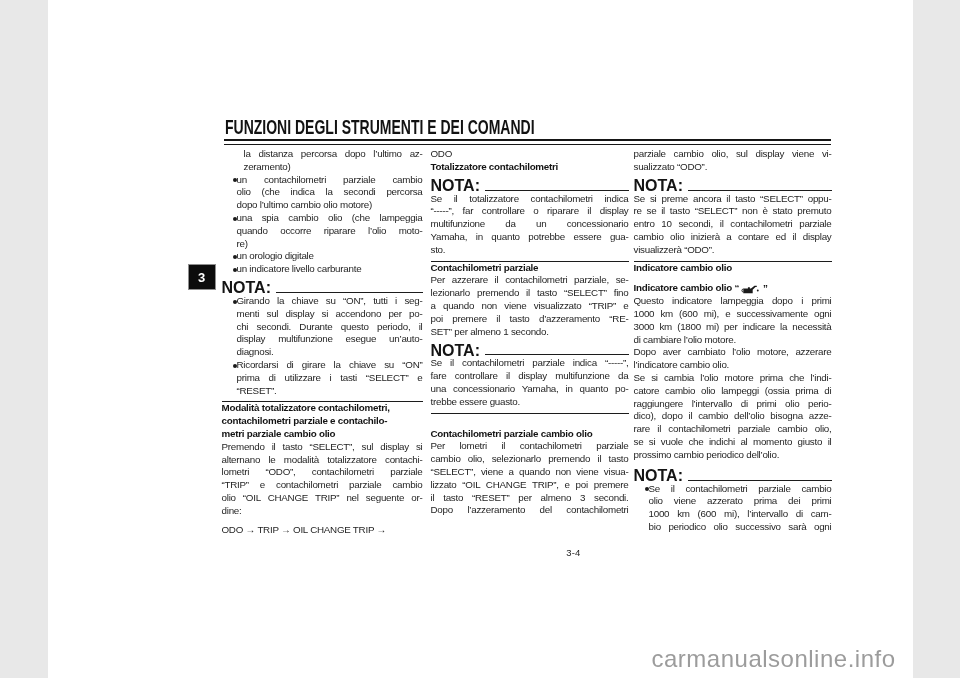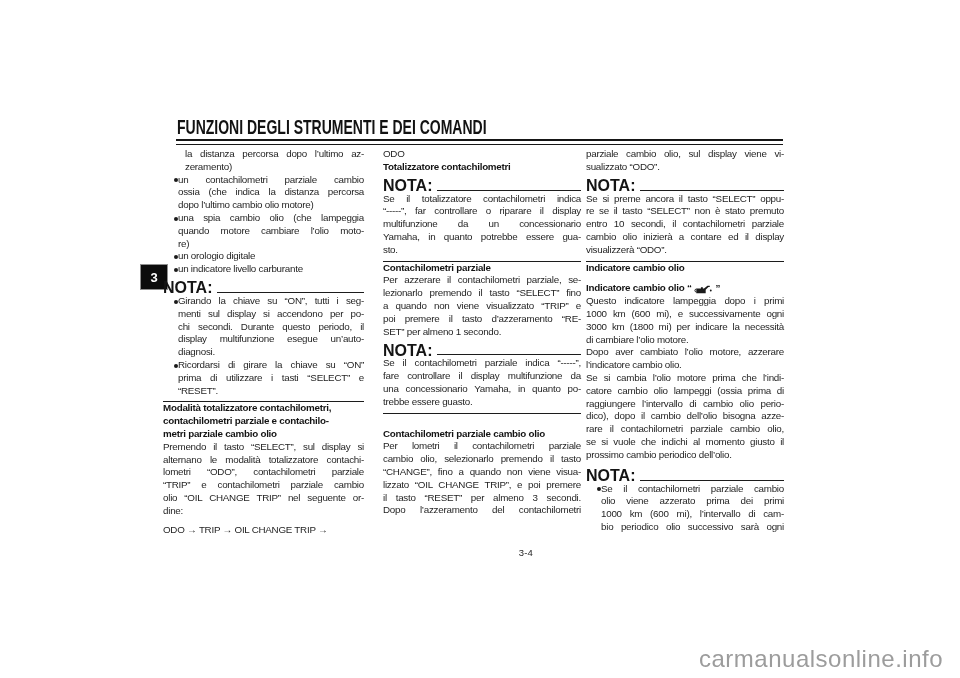--- a/index.html
+++ b/index.html
@@ -1,17 +1,17 @@
 <!DOCTYPE html>
 <html><head>
 <meta charset="utf-8">
 <style>
   html,body{margin:0;padding:0;background:#e8e8e8;}
   .canvas{
-    position:relative;width:960px;height:678px;background:#ffffff;
+    position:relative;width:865px;height:678px;background:#ffffff;
     font-family:"Liberation Sans","DejaVu Sans",sans-serif;color:#1f1f1f;
     overflow:hidden;margin:0 auto;
   }
   .title{
     position:absolute;left:177px;top:116px;font-size:20px;font-weight:700;
     white-space:nowrap;transform:scaleX(0.70);transform-origin:left center;
     color:#121212;letter-spacing:0px;
   }
   .hrule{
     position:absolute;left:176px;top:139px;width:607px;height:6px;
@@ -20,21 +20,21 @@
   .tab{
     position:absolute;left:140px;top:264px;width:28px;height:26px;
     background:#0c0c0c;color:#ffffff;font-weight:700;font-size:13px;
     display:flex;align-items:center;justify-content:center;
     border:1px solid #8f8f8f;box-sizing:border-box;
   }
   .col{
     position:absolute;top:148px;font-size:9.8px;line-height:12.8px;
     letter-spacing:-0.25px;
   }
-  #c1{left:163px;width:201px;}
+  #c1{left:174px;width:201px;}
   #c2{left:383px;width:198px;}
   #c3{left:586px;width:198px;}
   .ln{text-align:justify;text-align-last:justify;}
   .ln-end{text-align-last:left;}
   .heading{font-weight:700;color:#141414;}
   .heading .ln{text-align:left;text-align-last:left;}
   .hang{padding-left:22px;}
   .bullet-item{display:flex;padding-left:11px;}
   .bdot{flex:none;width:4px;height:4px;border-radius:50%;background:#1a1a1a;margin-top:4.6px;}
   .btxt{flex:1;}
@@ -74,29 +74,29 @@
   <div class="col" id="c1">
     <div class="hang">
         <div class="ln">la distanza percorsa dopo l’ultimo az-</div>
         <div class="ln ln-end">zeramento)</div>
       </div>
 
     <div class="bullet-item">
       <span class="bdot"></span>
       <div class="btxt">
           <div class="ln">un contachilometri parziale cambio</div>
-          <div class="ln">ossia (che indica la distanza percorsa</div>
+          <div class="ln">olio (che indica la secondi percorsa</div>
           <div class="ln ln-end">dopo l’ultimo cambio olio motore)</div>
         </div>
     </div>
     <div class="bullet-item">
       <span class="bdot"></span>
       <div class="btxt">
           <div class="ln">una spia cambio olio (che lampeggia</div>
-          <div class="ln">quando motore cambiare l’olio moto-</div>
+          <div class="ln">quando occorre riparare l’olio moto-</div>
           <div class="ln ln-end">re)</div>
         </div>
     </div>
     <div class="bullet-item">
       <span class="bdot"></span>
       <div class="btxt">
           <div class="ln ln-end">un orologio digitale</div>
         </div>
     </div>
     <div class="bullet-item">
@@ -182,21 +182,21 @@
         <div class="ln">fare controllare il display multifunzione da</div>
         <div class="ln">una concessionario Yamaha, in quanto po-</div>
         <div class="ln ln-end">trebbe essere guasto.</div>
       </div>
     <div class="sec-hr mt-hr"></div>
 
     <div class="heading mt-h2">Contachilometri parziale cambio olio</div>
     <div class="para">
         <div class="ln">Per lometri il contachilometri parziale</div>
         <div class="ln">cambio olio, selezionarlo premendo il tasto</div>
-        <div class="ln">“CHANGE”, fino a quando non viene visua-</div>
+        <div class="ln">“SELECT”, viene a quando non viene visua-</div>
         <div class="ln">lizzato “OIL CHANGE TRIP”, e poi premere</div>
         <div class="ln">il tasto “RESET” per almeno 3 secondi.</div>
         <div class="ln">Dopo l’azzeramento del contachilometri</div>
       </div>
   </div>
 
   <div class="col" id="c3">
     <div class="para">
         <div class="ln">parziale cambio olio, sul display viene vi-</div>
         <div class="ln ln-end">sualizzato “ODO”.</div>
@@ -229,21 +229,21 @@
 
     <div class="para">
         <div class="ln">Questo indicatore lampeggia dopo i primi</div>
         <div class="ln">1000 km (600 mi), e successivamente ogni</div>
         <div class="ln">3000 km (1800 mi) per indicare la necessità</div>
         <div class="ln ln-end">di cambiare l’olio motore.</div>
         <div class="ln">Dopo aver cambiato l’olio motore, azzerare</div>
         <div class="ln ln-end">l’indicatore cambio olio.</div>
         <div class="ln">Se si cambia l’olio motore prima che l’indi-</div>
         <div class="ln">catore cambio olio lampeggi (ossia prima di</div>
-        <div class="ln">raggiungere l’intervallo di cambio olio perio-</div>
+        <div class="ln">raggiungere l’intervallo di primi olio perio-</div>
         <div class="ln">dico), dopo il cambio dell’olio bisogna azze-</div>
         <div class="ln">rare il contachilometri parziale cambio olio,</div>
         <div class="ln">se si vuole che indichi al momento giusto il</div>
         <div class="ln ln-end">prossimo cambio periodico dell’olio.</div>
       </div>
 
     <div class="nota-head mt-nota2">
       <span class="nota-label">NOTA:</span>
       <span class="nota-rule"></span>
     </div>

